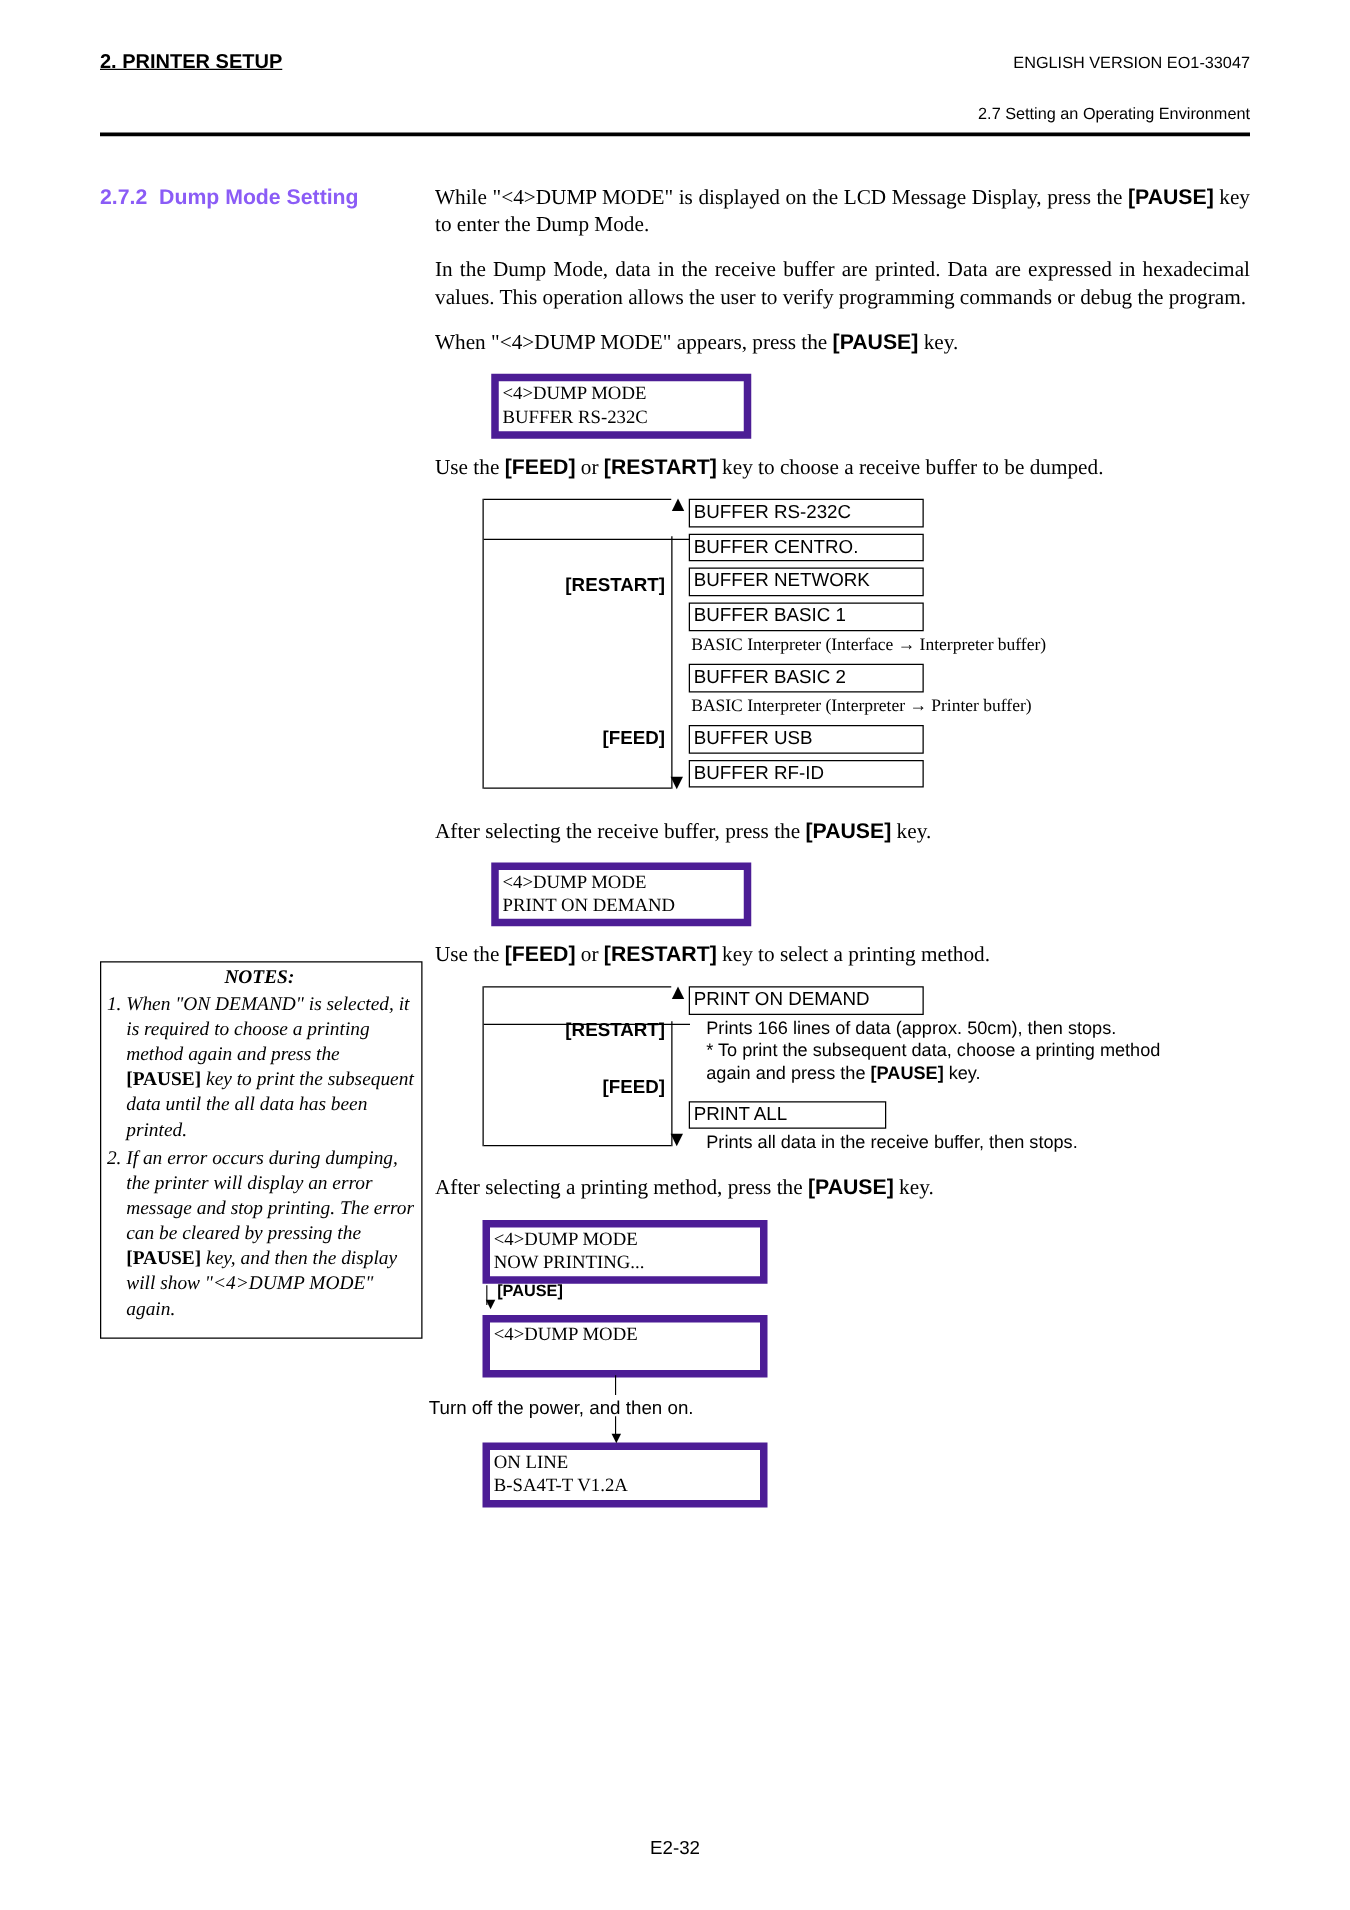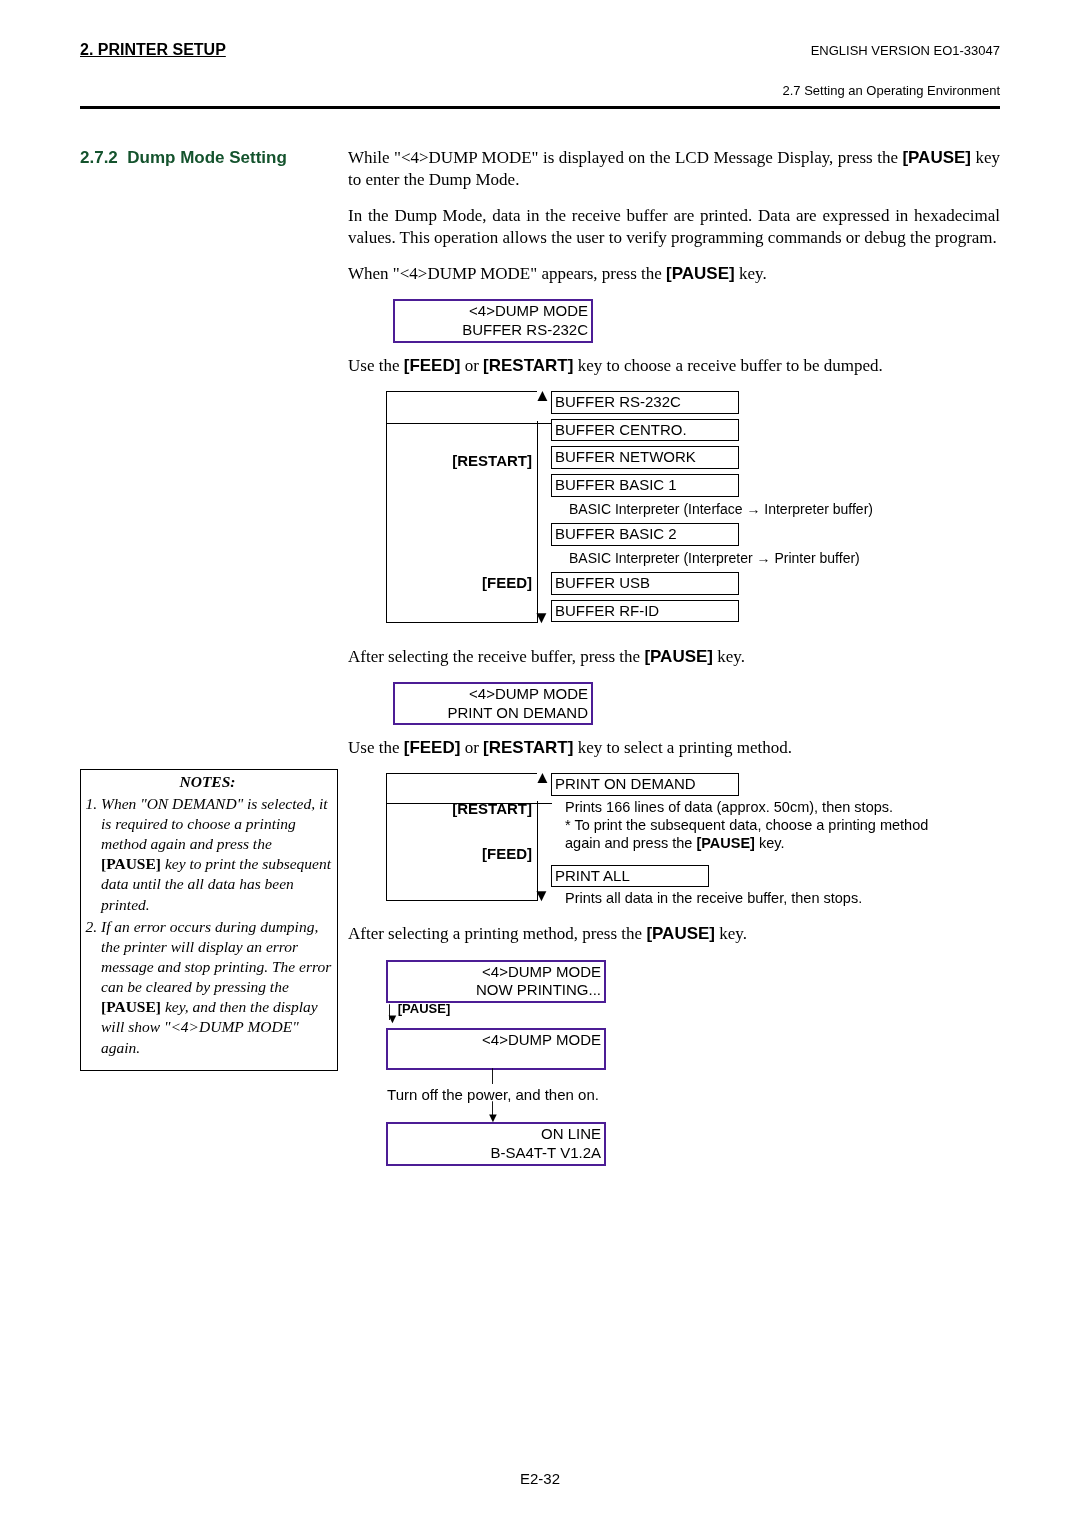--- a/index.html
+++ b/index.html
@@ -50,34 +50,33 @@
     width: 258px;
     flex-shrink: 0;
   }
   .right-col {
     flex: 1;
   }
   .section-heading {
     font-family: Arial, sans-serif;
     font-weight: bold;
     font-size: 17px;
-    color: #14532d;
+    color: #8b5cf6;
   }
   .para {
     margin: 0 0 14px 0;
     text-align: justify;
   }
   .lcd {
-    border: 2px solid #4c1d95;
-    font-family: Liberation Sans, sans-serif;
+    border: 6px solid #4c1d95;
+    font-family: Liberation Serif, serif;
     font-size: 15px;
     padding: 1px 3px;
     width: 190px;
     line-height: 1.25;
-    text-align: right;
   }
   .small-lcd {
     border: 1px solid #000;
     font-family: Arial, sans-serif;
     font-size: 15px;
     padding: 1px 3px;
     width: 180px;
     line-height: 1.25;
   }
   .key-label {
@@ -116,23 +115,23 @@
   }
   .optcol {
     position: absolute;
     left: 165px;
     top: 0;
   }
   .optcol .small-lcd {
     margin-bottom: 5px;
   }
   .anno {
-    font-family: Liberation Sans, sans-serif;
+    font-family: Liberation Serif, serif;
     font-size: 14px;
-    margin: -2px 0 5px 18px;
+    margin: -2px 0 5px 2px;
   }
   .diagram2 {
     position: relative;
     height: 150px;
     margin-left: 38px;
   }
   .flow2 {
     position: absolute;
     left: 0;
     width: 140px;
@@ -286,21 +285,21 @@
       </div>
       <div style="text-align:left; width:214px; font-weight:bold; font-size:13px; margin-top:-2px">
         <span style="position:relative; top:3px">│</span> <span>[PAUSE]</span>
         <div style="margin-top:-7px">▼</div>
       </div>
       <div class="lcd" style="width:210px; height:36px">
         <div>&lt;4&gt;DUMP MODE</div>
         <div> </div>
       </div>
       <div style="text-align:center; width:214px; font-size:13px; margin-top:-2px">│</div>
-      <div style="text-align:center; width:300px; margin-left:-43px">Turn off the power, and then on.</div>
+      <div style="text-align:left; width:300px; margin-left:-43px">Turn off the power, and then on.</div>
       <div style="text-align:center; width:214px; font-size:13px; line-height:0.7">│<br>▼</div>
       <div class="lcd" style="width:210px">
         <div>ON LINE</div>
         <div>B-SA4T-T   V1.2A</div>
       </div>
     </div>
   </div>
 </div>
 
 <div class="footer">E2-32</div>

